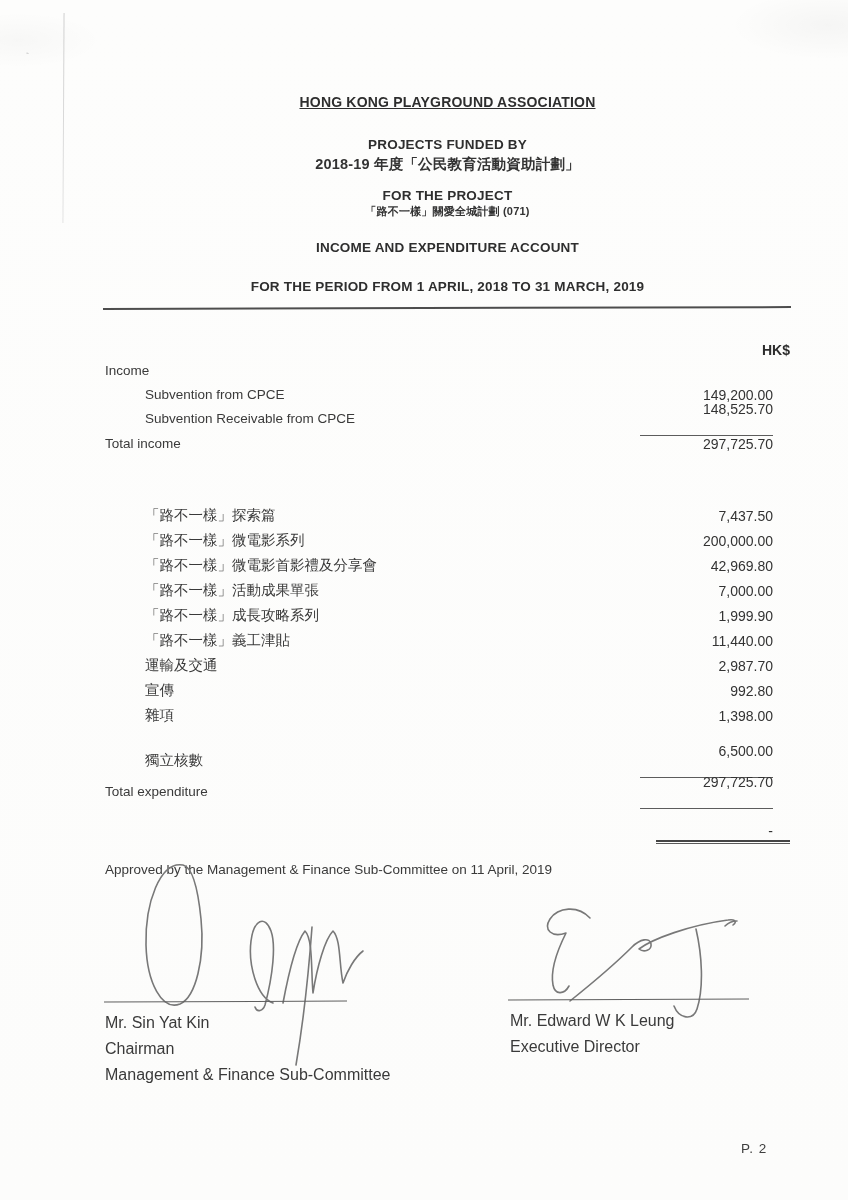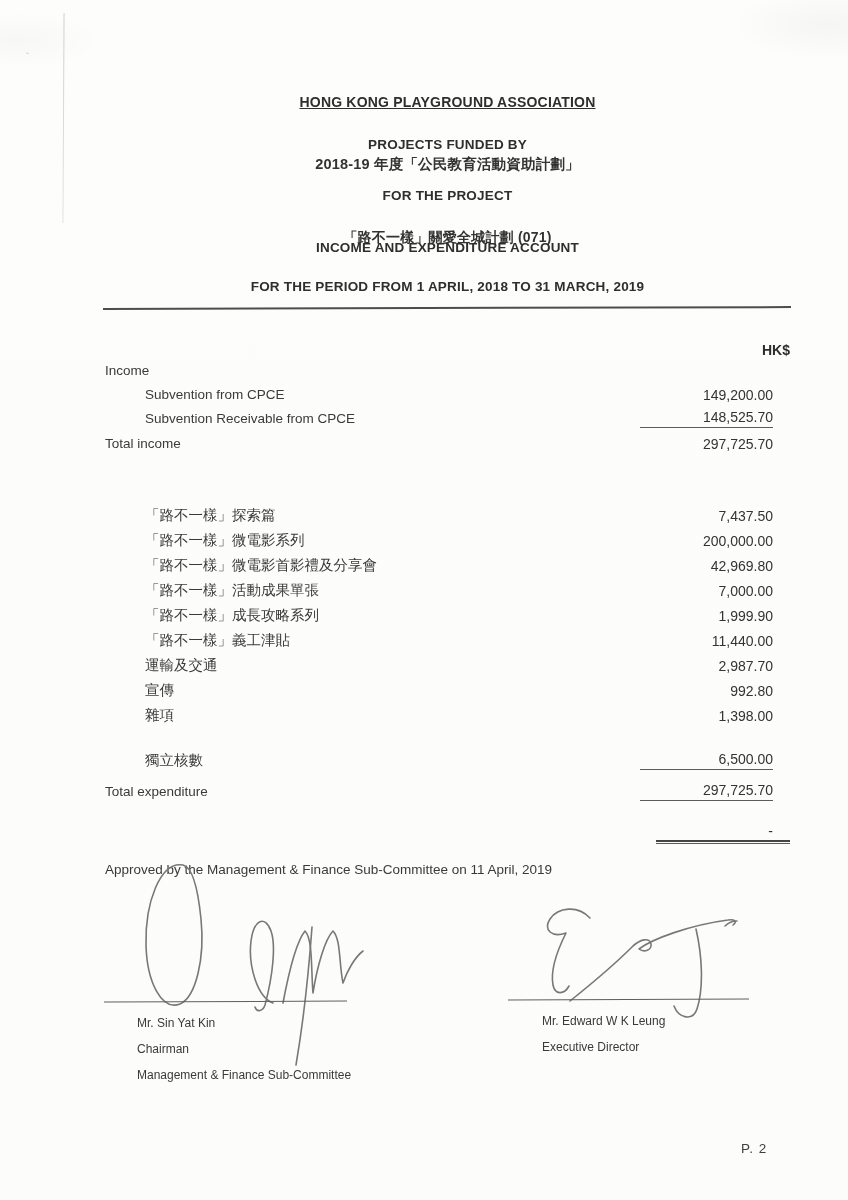--- a/index.html
+++ b/index.html
@@ -22,44 +22,44 @@
   
   .artifact-vline { position:absolute; left:63px; top:13px; width:1px; height:210px; background:linear-gradient(#cfcfcf,#e3e3e3); transform:rotate(0.3deg); }
   .artifact-tick { position:absolute; left:27px; top:50px; color:#c8c8c8; font-size:12px; transform:rotate(-20deg); }
 
   
   .header-line { position:absolute; left:105px; right:58px; text-align:center; letter-spacing:.2px; }
   .h-org        { top:94px;  font-size:14px; color:#2e2e2e;text-decoration:underline; }
   .h-funded1    { top:137px; font-size:13.5px; color:#2e2e2e; }
   .h-funded2    { top:155px; font-size:14.5px; font-weight:700; color:#333; }
   .h-project1   { top:188px; font-size:13.5px; color:#2e2e2e; }
-  .h-project2   { top:204px; font-size:14px; font-weight:700; color:#333;margin-top:25px; }
+  .h-project2   { top:204px; font-size:11px; font-weight:700; color:#333; }
   .h-statement  { top:240px; font-size:13.5px; color:#2e2e2e; }
   .h-period     { top:279px; font-size:13.5px; color:#2e2e2e; }
 
   .rule-top { position:absolute; left:103px; right:57px; top:307px; border-top:2.5px solid #4d4d4d; transform:rotate(-0.15deg); }
 
   
   .currency-header { position:absolute; top:331px; right:58px; width:133px; text-align:right; font-size:14px; font-weight:700; color:#2d2d2d;margin-top:11px; }
   .row { position:absolute; left:105px; right:75px; display:flex; justify-content:space-between; align-items:center; height:21px; }
   .row .lbl { font-size:13.5px; color:#3a3a3a; white-space:nowrap; }
   .row .lbl.cjk { font-size:14.5px; }
   .row .amt { width:133px; text-align:right; font-size:14px; color:#333; flex:none; }
   .indent .lbl { padding-left:40px; }
-  .u { border-bottom:1.5px solid #5c5c5c; padding-bottom:2px; }
+  .u { border-bottom:1.5px solid #5c5c5c; padding-bottom:18px; }
 
   .balance-line { position:absolute; right:58px; top:840px; width:134px; height:4px; border-top:2px solid #454545; border-bottom:1px solid #5a5a5a; }
 
   .approval { position:absolute; left:105px; top:862px; font-size:13.5px; color:#3a3a3a; }
 
   .sig-line { position:absolute; border-top:1.5px solid #5f5f5f; }
   .sig-line-left  { left:104px; top:1001px; width:243px; transform:rotate(-0.2deg); }
   .sig-line-right { left:508px; top:999px;  width:241px; transform:rotate(-0.2deg); }
 
-  .sig-block { position:absolute; font-size:12px; color:#3a3a3a; line-height:26px;margin-left:32px; }
+  .sig-block { position:absolute; font-size:16px; color:#3a3a3a; line-height:26px; }
   .sig-block-left  { left:105px; top:1010px; }
   .sig-block-right { left:510px; top:1008px; }
 
   .signature-svg { position:absolute; pointer-events:none; }
   .sig-svg-left  { left:105px; top:853px; }
   .sig-svg-right { left:500px; top:893px; }
   .signature-svg path { fill:none; stroke:#787878; stroke-width:1.6; stroke-linecap:round; stroke-linejoin:round; }
 
   .page-number { position:absolute; left:741px; top:1141px; font-size:13.5px; color:#3f3f3f; letter-spacing:1px; }
 </style>

